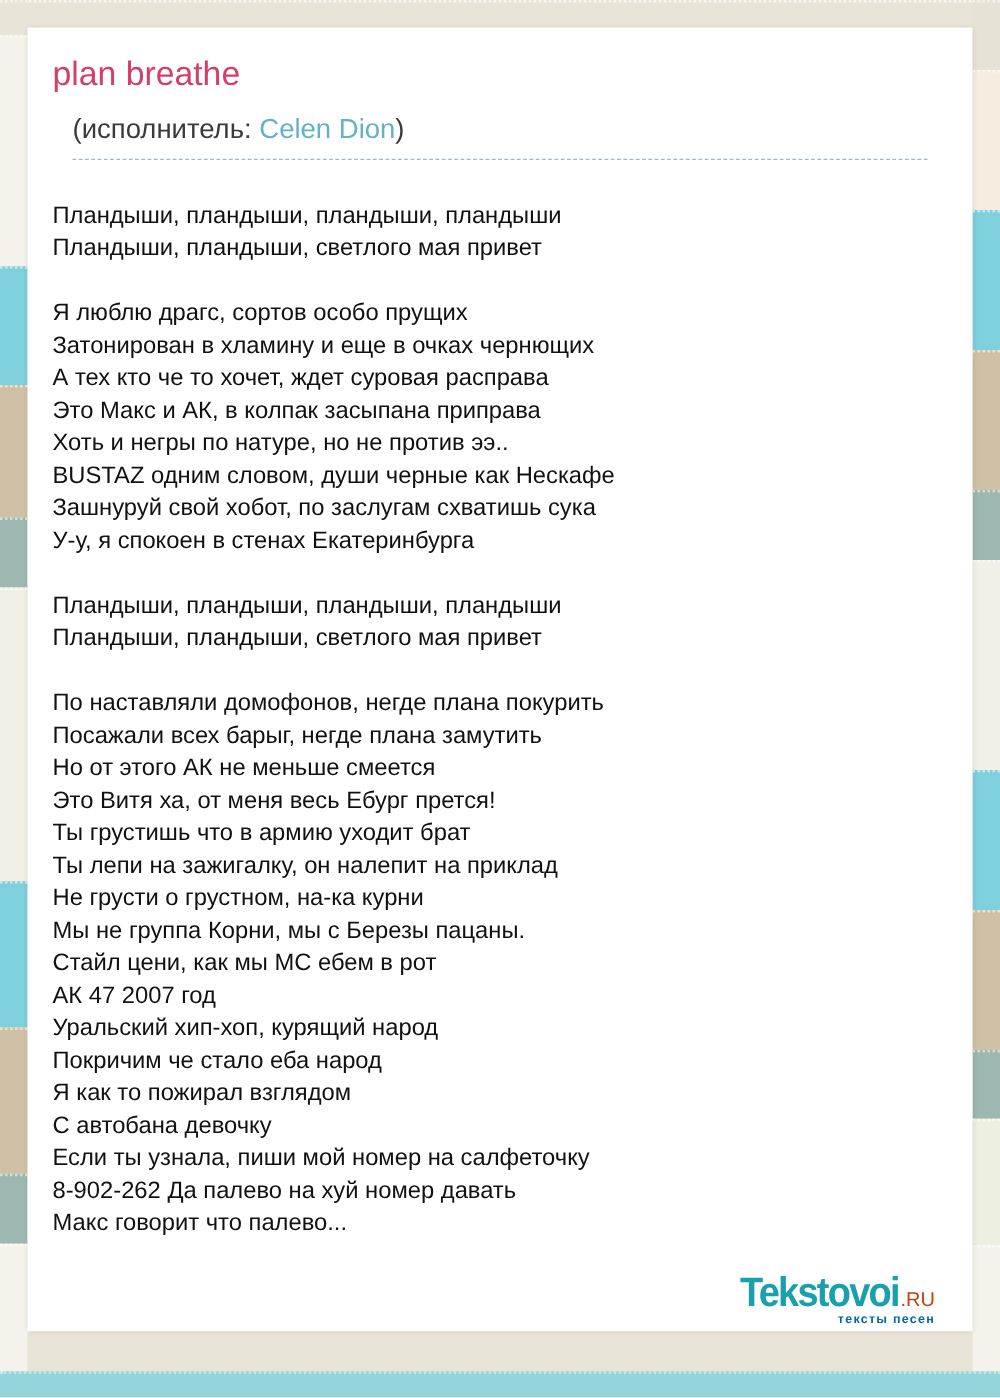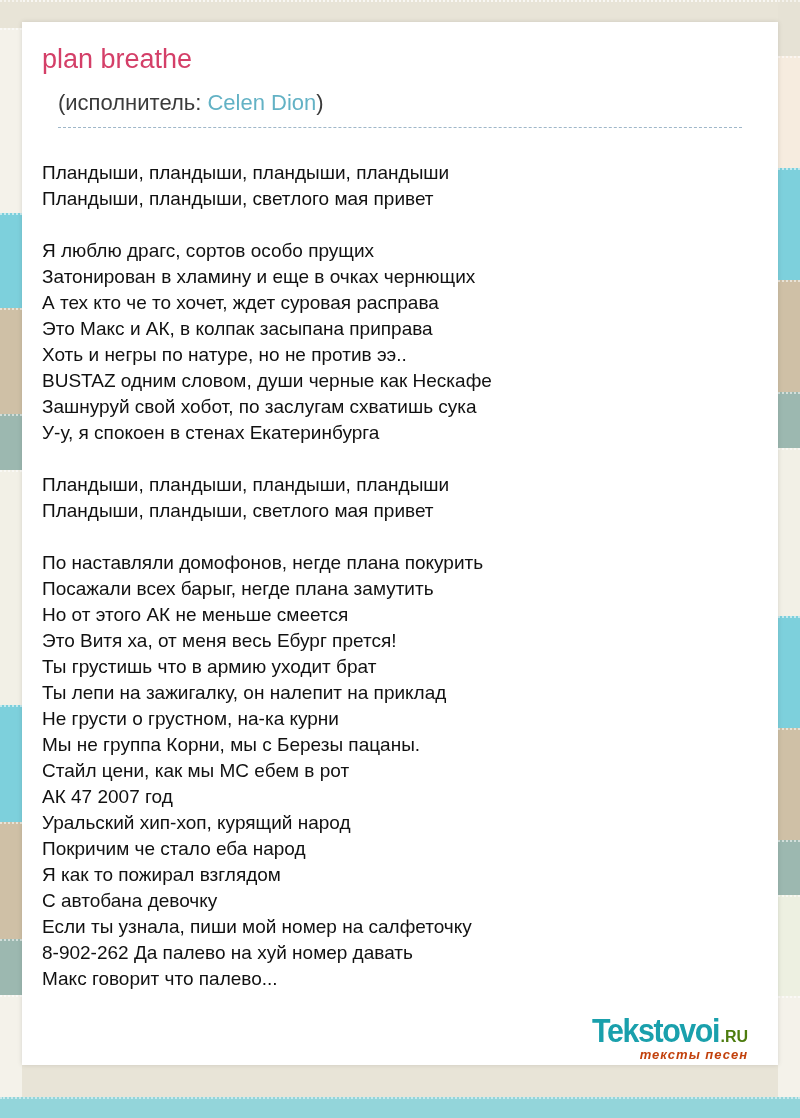--- a/index.html
+++ b/index.html
@@ -35,27 +35,26 @@
   .site-logo{
     position:absolute;right:30px;bottom:4px;text-align:right;cursor:pointer;
     line-height:1;
   }
   .logo-row{white-space:nowrap;}
   .logo-wordmark{
     font-size:33px;font-weight:bold;color:#1aa0ac;letter-spacing:-1.5px;
     display:inline-block;transform:scaleX(.92);transform-origin:100% 50%;
   }
   .logo-domain{
-    font-size:16px;font-weight:bold;color:#4d7c0f;letter-spacing:0;
+    font-size:16px;font-weight:normal;color:#c2410c;letter-spacing:0;
     display:inline-block;margin-left:1px;
   }
   .logo-tagline{
-    font-size:13px;font-weight:bold;color:#c2410c;letter-spacing:1px;
+    font-size:10px;font-weight:bold;color:#0369a1;letter-spacing:1px;
     margin-top:1px;
-    font-style:italic;
   }
 </style>
 </head>
 <body>
 
 <div class="top-strip"></div>
 <div class="stripes left">
     <div class="band" style="top: 0px; height: 28px; background: rgb(232, 228, 215);"></div>
     <div class="band" style="top: 28px; height: 185px; background: rgb(244, 242, 234);"></div>
     <div class="band" style="top: 213px; height: 95px; background: rgb(125, 208, 220);"></div>

